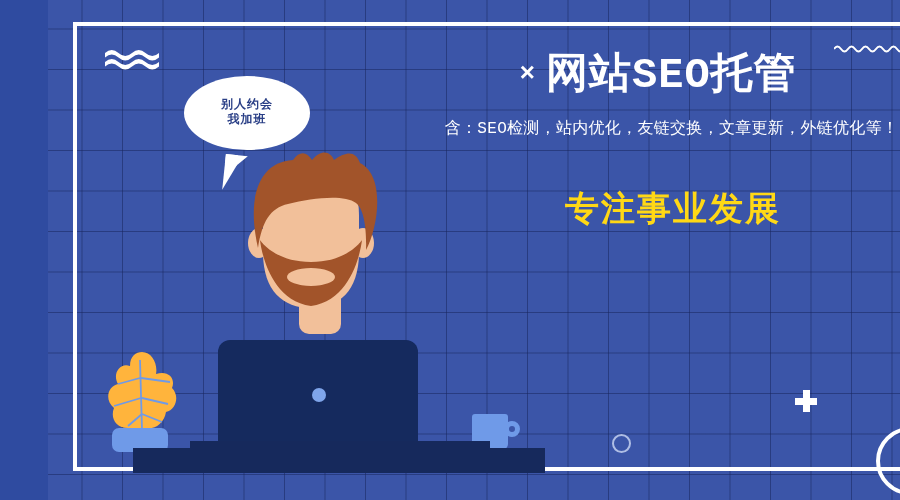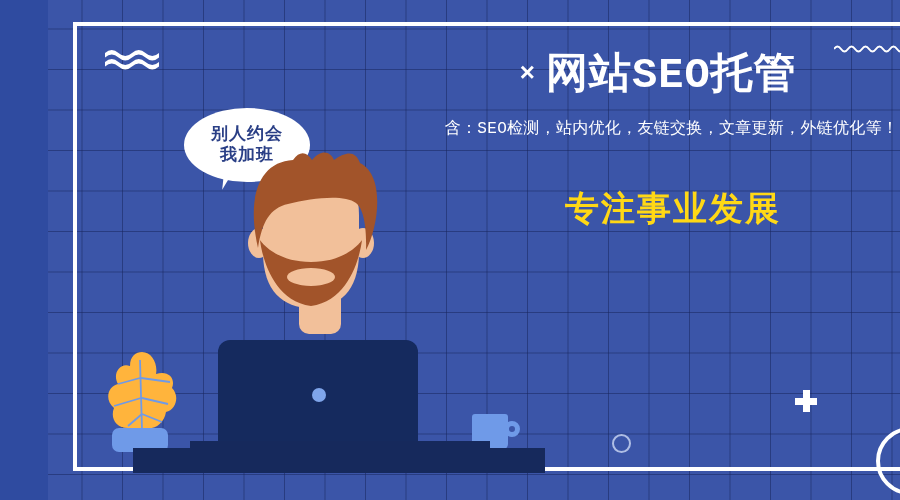--- a/index.html
+++ b/index.html
@@ -131,31 +131,31 @@
     letter-spacing: 2px;
     margin-bottom: 26px;
     white-space: nowrap;
   }
   .slogan:last-child { margin-bottom: 0; }
 
   
   .bubble {
     position: absolute;
     left: 136px;
-    top: 108px;
+    top: 76px;
     width: 126px;
     height: 74px;
     background: #ffffff;
     border-radius: 50% / 50%;
     display: flex;
     flex-direction: column;
     align-items: center;
     justify-content: center;
     color: #2a3f86;
-    font-size: 17px;
+    font-size: 12px;
     font-weight: bold;
     line-height: 1.25;
     letter-spacing: 1px;
   }
   .bubble-tail {
     position: absolute;
     left: 176px;
     top: 155px;
     width: 0;
     height: 0;

